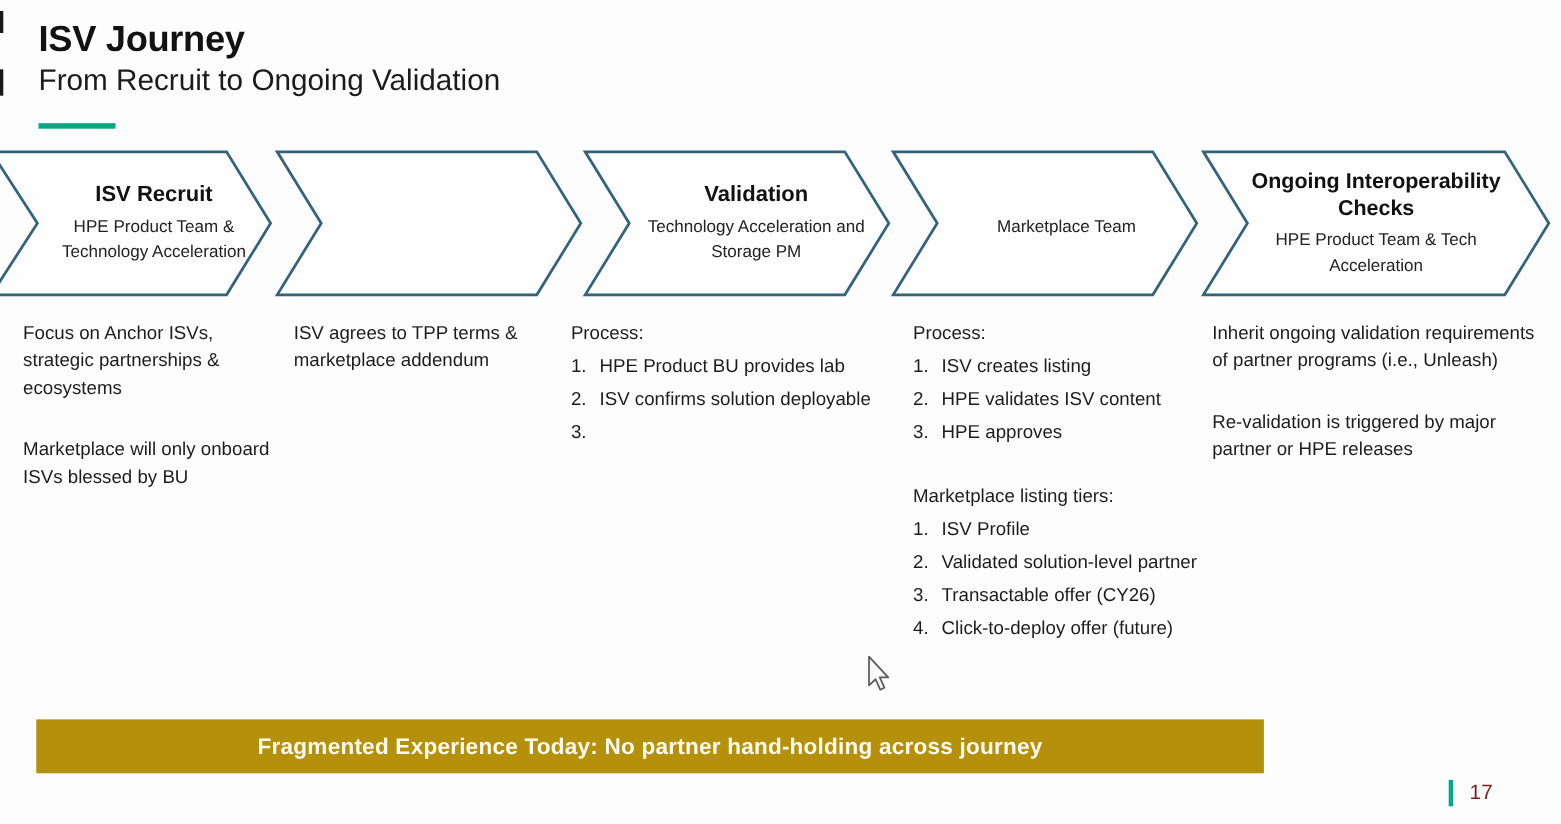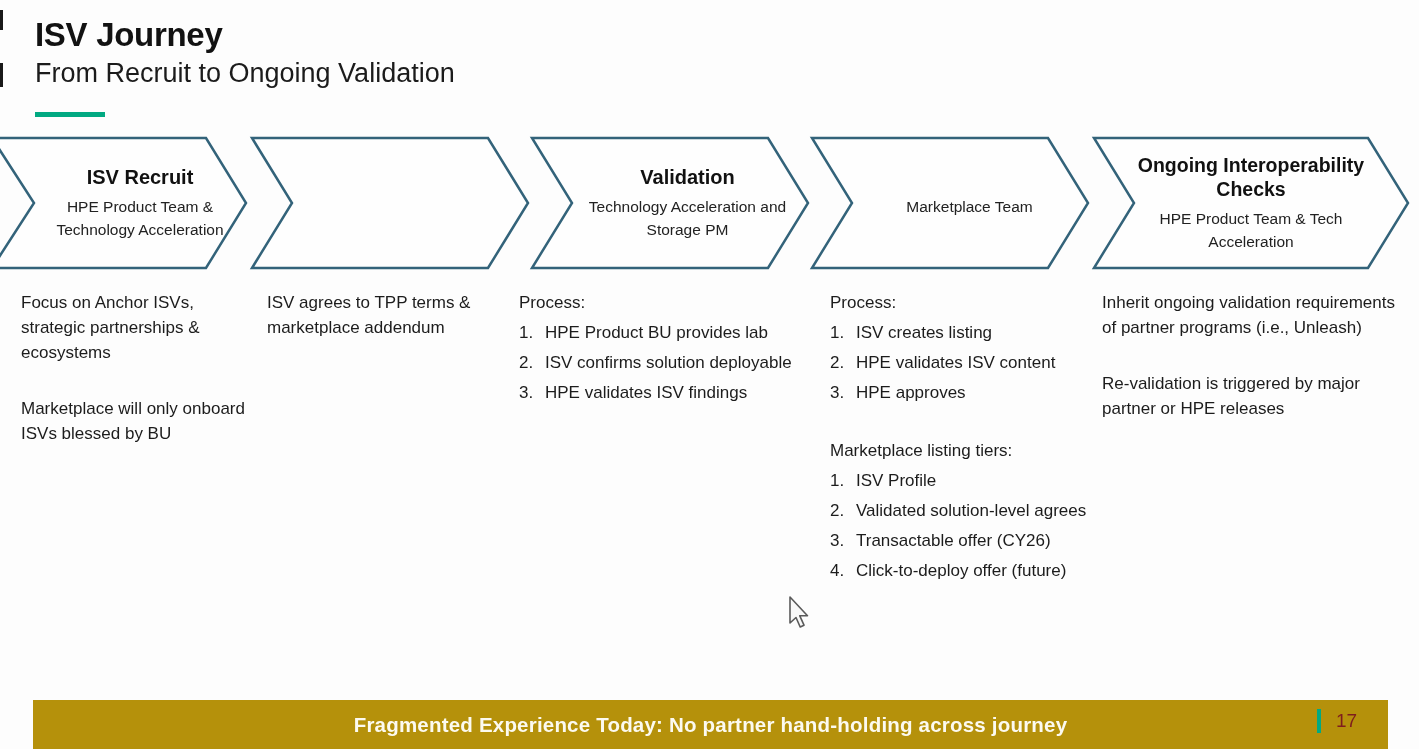--- a/index.html
+++ b/index.html
@@ -37,21 +37,21 @@
   .notes { position:absolute; top:290px; font-size:17px; line-height:25px; color:#1c1c1c; }
   .notes p { margin:0; }
   .notes .gap { margin-top:31px; }
   .list { margin:0; }
   .li { display:flex; margin-top:5px; line-height:25px; }
   .num { min-width:26px; }
   .list-heading { margin:0; }
   .list-heading.gap2 { margin-top:33px; }
 
   .banner {
-    position:absolute; left:33px; top:700px; width:1355px; height:49px;
+    position:absolute; left:33px; top:654px; width:1116px; height:49px;
     background:#b5910b; display:flex; align-items:center; justify-content:center;
   }
   .banner-text { font-size:20.5px; font-weight:bold; color:#fcfaf0; letter-spacing:0.2px; }
   .page-bar { position:absolute; left:1317px; top:709px; width:4px; height:24px; background:#01a982; }
   .page-number { position:absolute; left:1336px; top:710px; font-size:19px; color:#7f1d1d; }
 
   .cursor { position:absolute; left:788px; top:596px; }
 </style>
 </head>
 <body>
@@ -108,21 +108,20 @@
       <div class="li">
           <span class="num">1.</span>
           <span>HPE Product BU provides lab</span>
         </div>
       <div class="li">
           <span class="num">2.</span>
           <span>ISV confirms solution deployable</span>
         </div>
       <div class="li">
           <span class="num">3.</span>
-          <span>HPE validates ISV findings</span>
         </div>
     </div>
   </div>
 
   <div class="notes" style="left:830px;width:285px;">
     <p class="list-heading">Process:</p>
     <div class="list">
       <div class="li">
           <span class="num">1.</span>
           <span>ISV creates listing</span>
@@ -137,21 +136,21 @@
         </div>
     </div>
     <p class="list-heading gap2">Marketplace listing tiers:</p>
     <div class="list">
       <div class="li">
           <span class="num">1.</span>
           <span>ISV Profile</span>
         </div>
       <div class="li">
           <span class="num">2.</span>
-          <span>Validated solution-level agrees</span>
+          <span>Validated solution-level partner</span>
         </div>
       <div class="li">
           <span class="num">3.</span>
           <span>Transactable offer (CY26)</span>
         </div>
       <div class="li">
           <span class="num">4.</span>
           <span>Click-to-deploy offer (future)</span>
         </div>
     </div>

